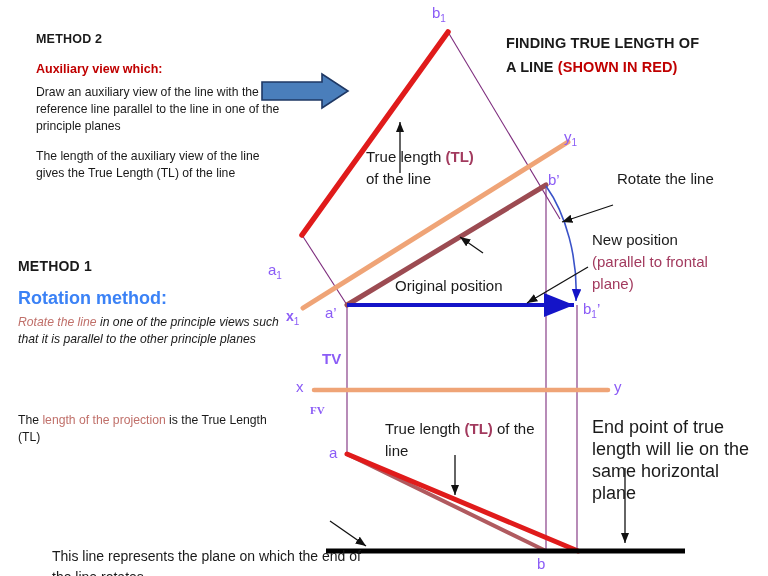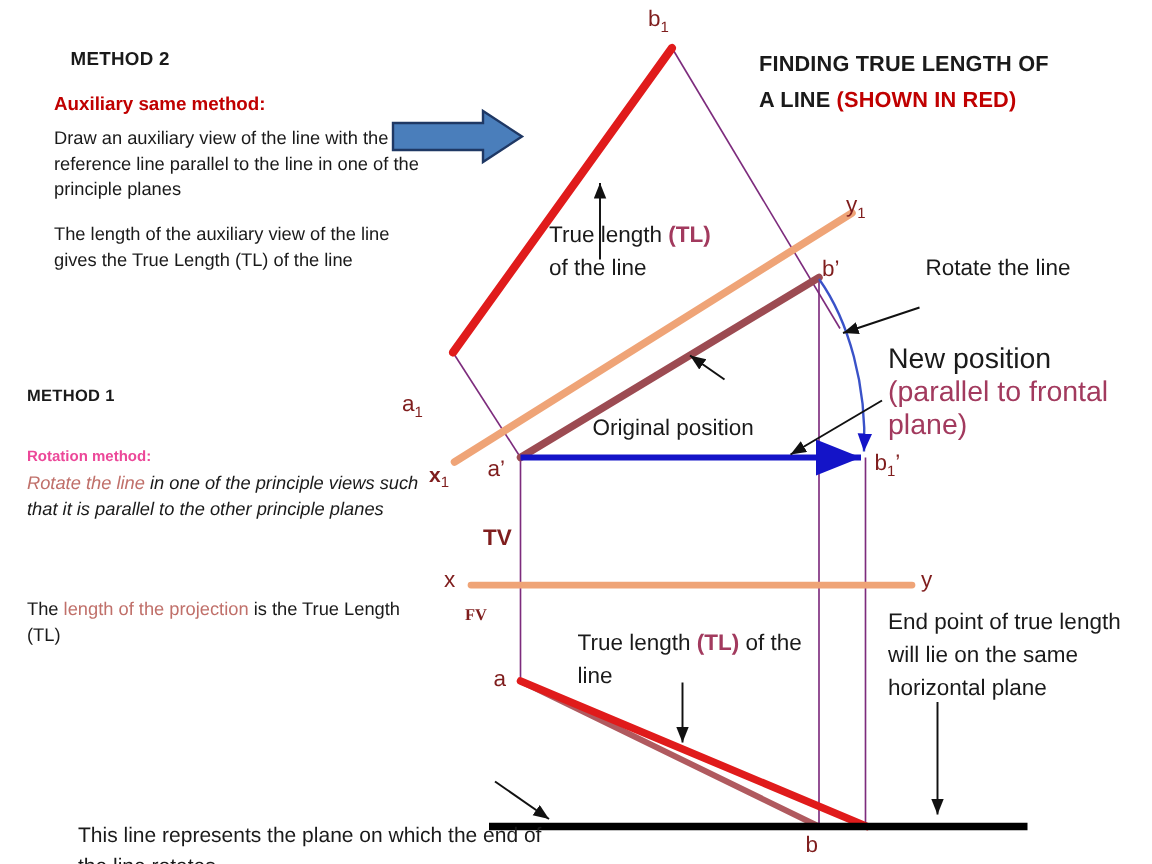--- a/index.html
+++ b/index.html
@@ -11,46 +11,46 @@
   }
   #stage{position:absolute;left:0;top:0;width:768px;height:576px;}
   svg#art{position:absolute;left:0;top:0;width:768px;height:576px;pointer-events:none;}
   .txt{position:absolute;}
   .bold{font-weight:bold;}
   .red{color:#C00000;}
   .maroon{color:#A23A5E;}
   .rose{color:#C0706A;}
 
   
-  .m2-title{left:36px;top:32px;font-size:12.5px;font-weight:bold;letter-spacing:.2px;margin-left:11px;}
+  .m2-title{left:36px;top:32px;font-size:12.5px;font-weight:bold;letter-spacing:.2px;}
   .m2-sub{left:36px;top:62px;font-size:12.5px;font-weight:bold;color:#C00000;}
   .m2-p1{left:36px;top:84px;font-size:12.2px;line-height:17px;width:250px;}
   .m2-p2{left:36px;top:148px;font-size:12.2px;line-height:17px;width:250px;}
 
-  .m1-title{left:18px;top:258px;font-size:11px;font-weight:bold;letter-spacing:.2px;}
-  .m1-sub{left:18px;top:299px;font-size:10px;font-weight:bold;color:#ec4899;}
+  .m1-title{left:18px;top:258px;font-size:14px;font-weight:bold;letter-spacing:.2px;}
+  .m1-sub{left:18px;top:288px;font-size:18px;font-weight:bold;color:#3b82f6;}
   .m1-p1{left:18px;top:314px;font-size:12.2px;line-height:17px;width:275px;font-style:italic;}
   .m1-p2{left:18px;top:360px;font-size:12.2px;line-height:17px;width:268px;}
-  .m1-p3{left:18px;top:398px;font-size:12.2px;line-height:17px;width:262px;}
+  .m1-p3{left:18px;top:412px;font-size:12.2px;line-height:17px;width:262px;}
 
   .bottom-note{left:52px;top:546px;font-size:14px;line-height:21px;width:330px;}
 
   
   .headline{left:506px;top:31px;font-size:14.5px;font-weight:bold;line-height:24px;width:250px;letter-spacing:.1px;}
 
   
   .tl-aux{left:366px;top:146px;font-size:15px;line-height:22px;width:120px;}
   .orig-pos{left:395px;top:277px;font-size:15px;}
   .rotate-lbl{left:617px;top:168px;font-size:15px;line-height:22px;width:110px;}
-  .newpos-lbl{left:592px;top:229px;font-size:19px;line-height:22px;width:150px;}
+  .newpos-lbl{left:592px;top:229px;font-size:15px;line-height:22px;width:150px;}
   .tl-fv{left:385px;top:418px;font-size:15px;line-height:22px;width:170px;}
-  .endpoint-lbl{left:592px;top:404px;font-size:15px;line-height:22px;width:165px;}
+  .endpoint-lbl{left:592px;top:416px;font-size:18px;line-height:22px;width:165px;}
 
   
-  .lbl{position:absolute;font-size:15px;color:#7f1d1d;}
+  .lbl{position:absolute;font-size:15px;color:#8b5cf6;}
   .sub{font-size:10px;vertical-align:sub;}
   .lbl-b1{left:432px;top:4px;}
   .lbl-a1{left:268px;top:232px;margin-top:29px;}
   .lbl-y1{left:564px;top:128px;}
   .lbl-bp{left:548px;top:171px;}
   .lbl-b1p{left:583px;top:300px;}
   .lbl-x1{left:286px;top:308px;font-size:14px;text-align:center;}
   .lbl-ap{left:325px;top:304px;}
   .lbl-tv{left:322px;top:350px;font-weight:bold;font-size:15px;}
   .lbl-fv{left:310px;top:404px;font-weight:bold;font-size:11px;font-family:Liberation Serif, serif;}
@@ -119,21 +119,21 @@
     <line x1="625" y1="468" x2="625" y2="543" stroke="#111" stroke-width="1.3" marker-end="url(#arrowBlk)"></line>
 
     <line x1="330" y1="521" x2="366" y2="546" stroke="#111" stroke-width="1.3" marker-end="url(#arrowBlk)"></line>
 
     <g>
       <path d="M262,82 L322,82 L322,74 L348,91 L322,108 L322,100 L262,100 Z" fill="#4A7EBB" stroke="#1F3864" stroke-width="1.6" stroke-linejoin="miter"></path>
     </g>
   </svg>
 
   <div class="txt m2-title">METHOD 2</div>
-  <div class="txt m2-sub">Auxiliary same method:</div>
+  <div class="txt m2-sub">Auxiliary view which:</div>
   <div class="txt m2-p1">Draw an auxiliary view of the line with the reference line parallel to the line in one of the principle planes</div>
   <div class="txt m2-p2">The length of the  auxiliary view of the line gives the True Length (TL) of the line</div>
 
   <div class="txt m1-title">METHOD 1</div>
   <div class="txt m1-sub">Rotation method:</div>
   <div class="txt m1-p1"><span class="rose">Rotate the line</span><span> in one of the principle views such that it is parallel to the other principle planes</span></div>
   <div class="txt m1-p3"><span>The </span><span class="rose">length of the projection</span><span> is the True Length (TL)</span></div>
 
   <div class="txt bottom-note">This line represents the plane on which the end of the line rotates</div>
 

